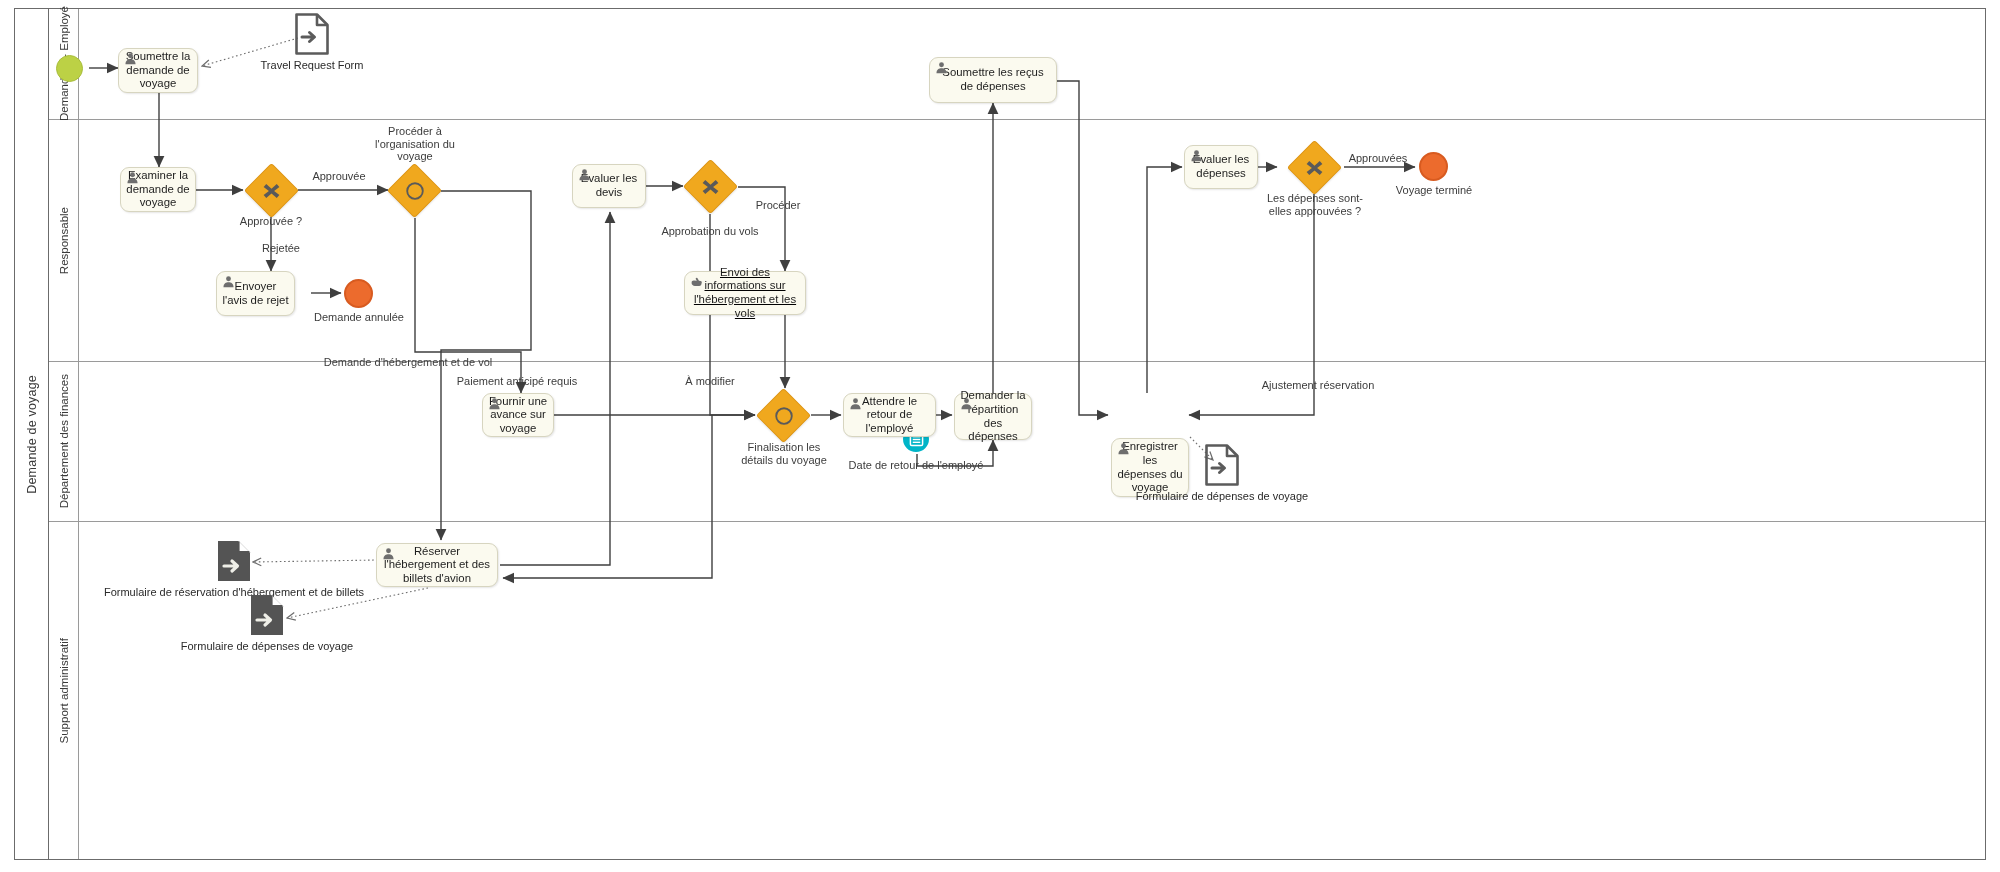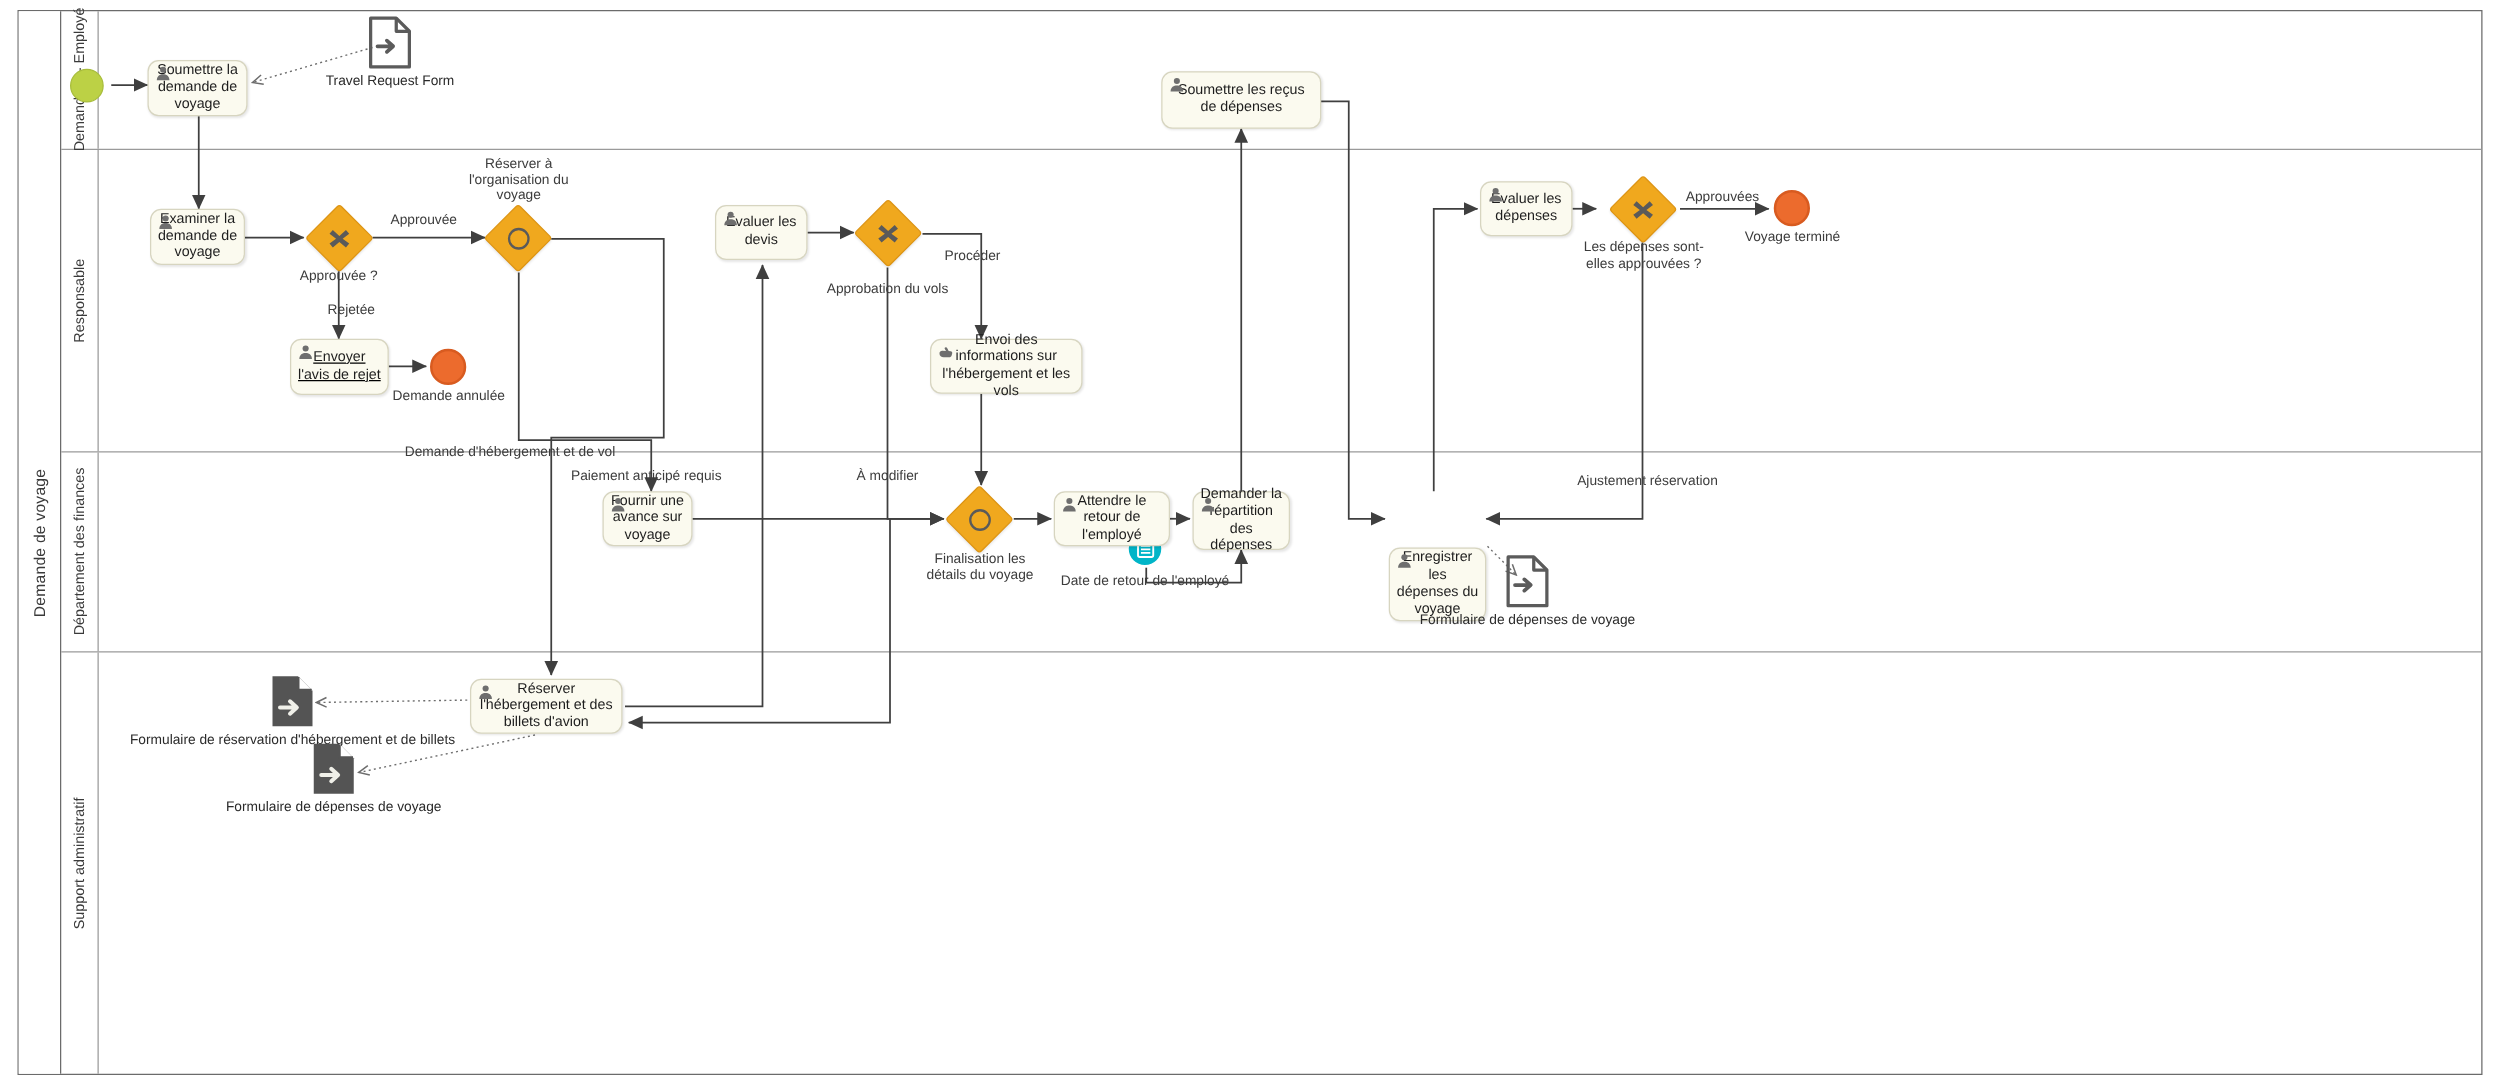--- a/index.html
+++ b/index.html
@@ -189,37 +189,37 @@
   </div>
 
   <div class="task" style="left:120px;top:167px;width:76px;height:45px;">
     <svg class="ticon" viewBox="0 0 16 16">
       <circle cx="8" cy="4.6" r="3" fill="#6e6e6e"></circle>
       <path d="M1.8,15 C1.8,10.6 5,9 8,9 C11,9 14.2,10.6 14.2,15 z" fill="#6e6e6e"></path>
     </svg>
     <div class="tlabel">Examiner la demande de voyage</div>
   </div>
 
-  <div class="task" style="left:232px;top:271px;width:79px;height:45px;text-decoration:underline;">
+  <div class="task" style="left:216px;top:271px;width:79px;height:45px;">
     <svg class="ticon" viewBox="0 0 16 16">
       <circle cx="8" cy="4.6" r="3" fill="#6e6e6e"></circle>
       <path d="M1.8,15 C1.8,10.6 5,9 8,9 C11,9 14.2,10.6 14.2,15 z" fill="#6e6e6e"></path>
     </svg>
     <div class="tlabel">Envoyer l'avis de rejet</div>
   </div>
 
   <div class="task" style="left:572px;top:164px;width:74px;height:44px;">
     <svg class="ticon" viewBox="0 0 16 16">
       <circle cx="8" cy="4.6" r="3" fill="#6e6e6e"></circle>
       <path d="M1.8,15 C1.8,10.6 5,9 8,9 C11,9 14.2,10.6 14.2,15 z" fill="#6e6e6e"></path>
     </svg>
     <div class="tlabel">Évaluer les devis</div>
   </div>
 
-  <div class="task" style="left:744px;top:271px;width:122px;height:44px;">
+  <div class="task" style="left:684px;top:271px;width:122px;height:44px;text-decoration:underline;">
     <svg class="ticon" viewBox="0 0 16 16">
       <path d="M2,9.2 C2,7.6 3.4,6.7 5,6.9 L8.4,7.2 L7.2,5.2 C6.7,4.3 7.3,3.3 8.3,3.4
                C8.9,3.45 9.3,3.9 9.6,4.5 L11,7.2 L13,7.4 C14.2,7.55 14.7,8.4 14.5,9.3
                L13.9,11.6 C13.6,12.8 12.7,13.4 11.5,13.4 L6,13.4 C3.8,13.4 2,12 2,10.2 z" fill="#6e6e6e"></path>
     </svg>
     <div class="tlabel">Envoi des informations sur l'hébergement et les vols</div>
   </div>
 
   <div class="task" style="left:482px;top:393px;width:72px;height:44px;">
     <svg class="ticon" viewBox="0 0 16 16">
@@ -288,21 +288,21 @@
   <div class="lbl c" style="left:271px;top:215px;">Approuvée ?</div>
 
   <div class="gw" style="left:395px;top:171px;width:39px;height:39px;">
     <div class="gwbox"></div>
     <div class="gwglyph">
       <svg width="22" height="22" viewBox="0 0 24 24">
         <circle cx="12" cy="12" r="8.5" fill="none" stroke="#5a5a5a" stroke-width="2"></circle>
       </svg>
     </div>
   </div>
-  <div class="lbl wrap" style="left:361px;top:125px;width:108px;">Réserver à l'organisation du voyage</div>
+  <div class="lbl wrap" style="left:361px;top:125px;width:108px;">Procéder à l'organisation du voyage</div>
 
   <div class="gw" style="left:691px;top:167px;width:39px;height:39px;">
     <div class="gwbox"></div>
     <div class="gwglyph">
       <svg width="21" height="21" viewBox="0 0 24 24">
         <path d="M6,4.5 L12,10 L18,4.5 L21,8 L15,12.5 L21,17 L18,20.5 L12,15.5 L6,20.5 L3,17 L9,12.5 L3,8 z" fill="#5a5a5a"></path>
       </svg>
     </div>
   </div>
   <div class="lbl c" style="left:710px;top:225px;">Approbation du vols</div>

